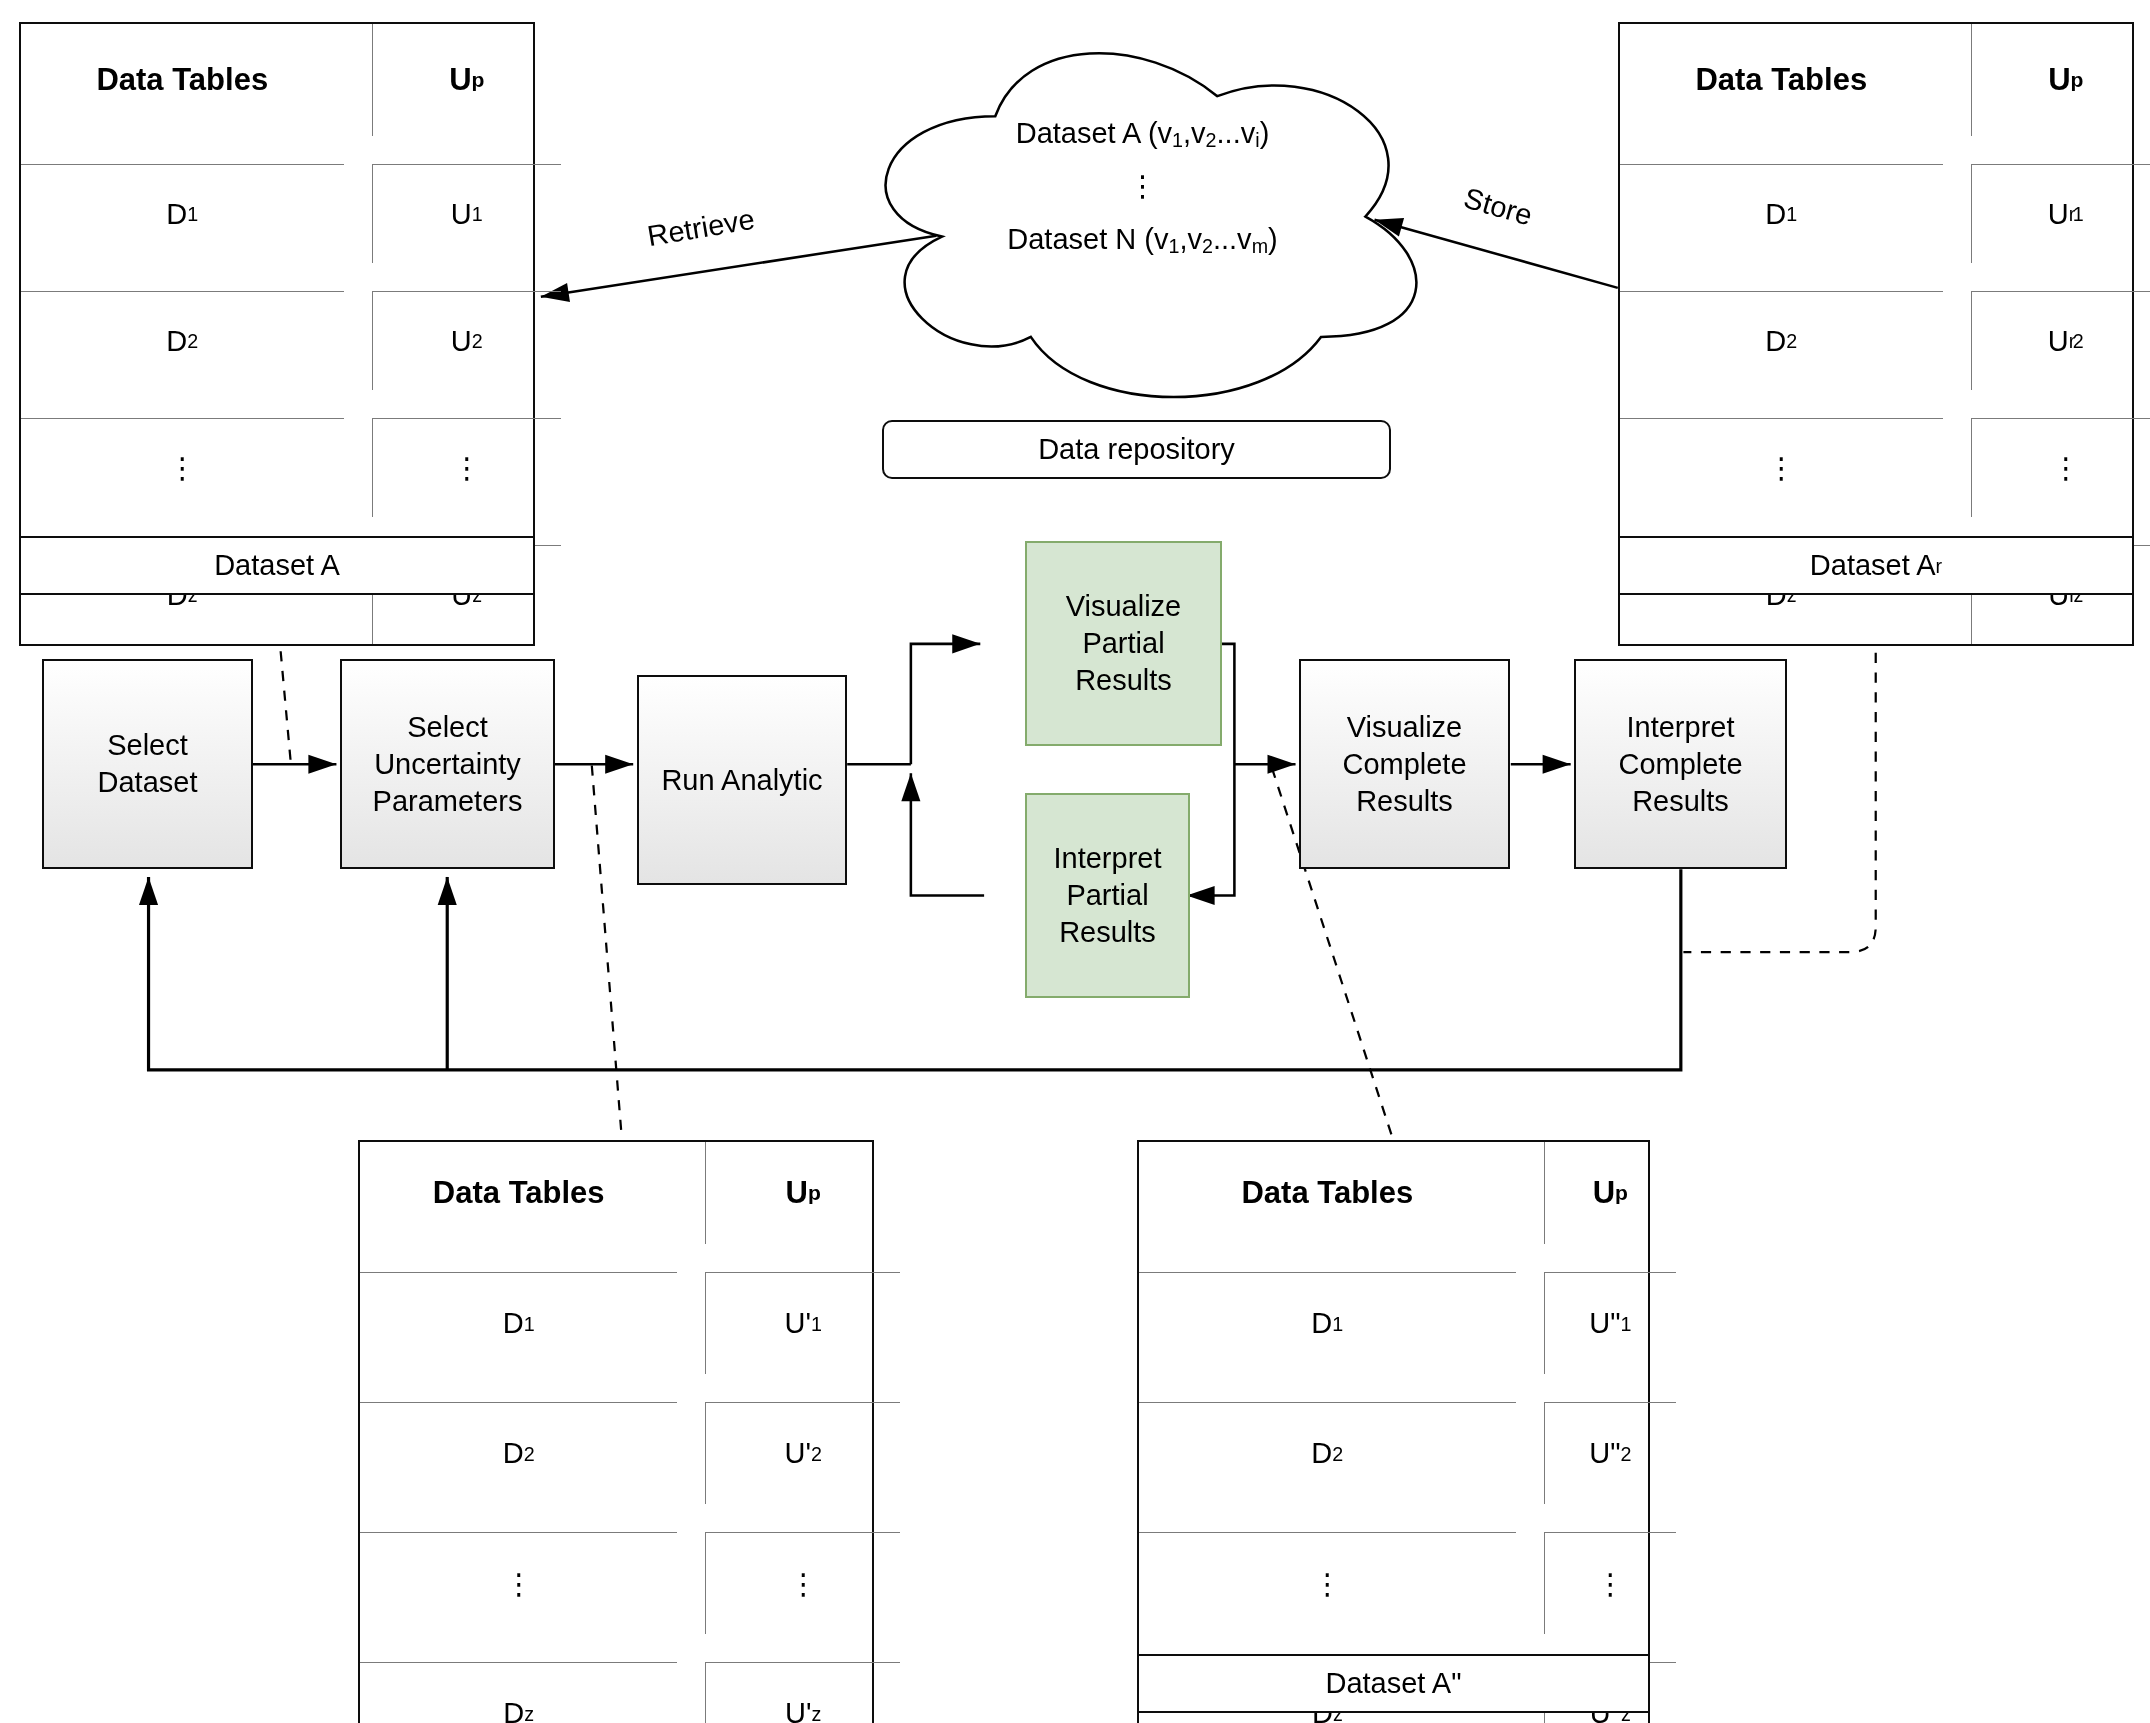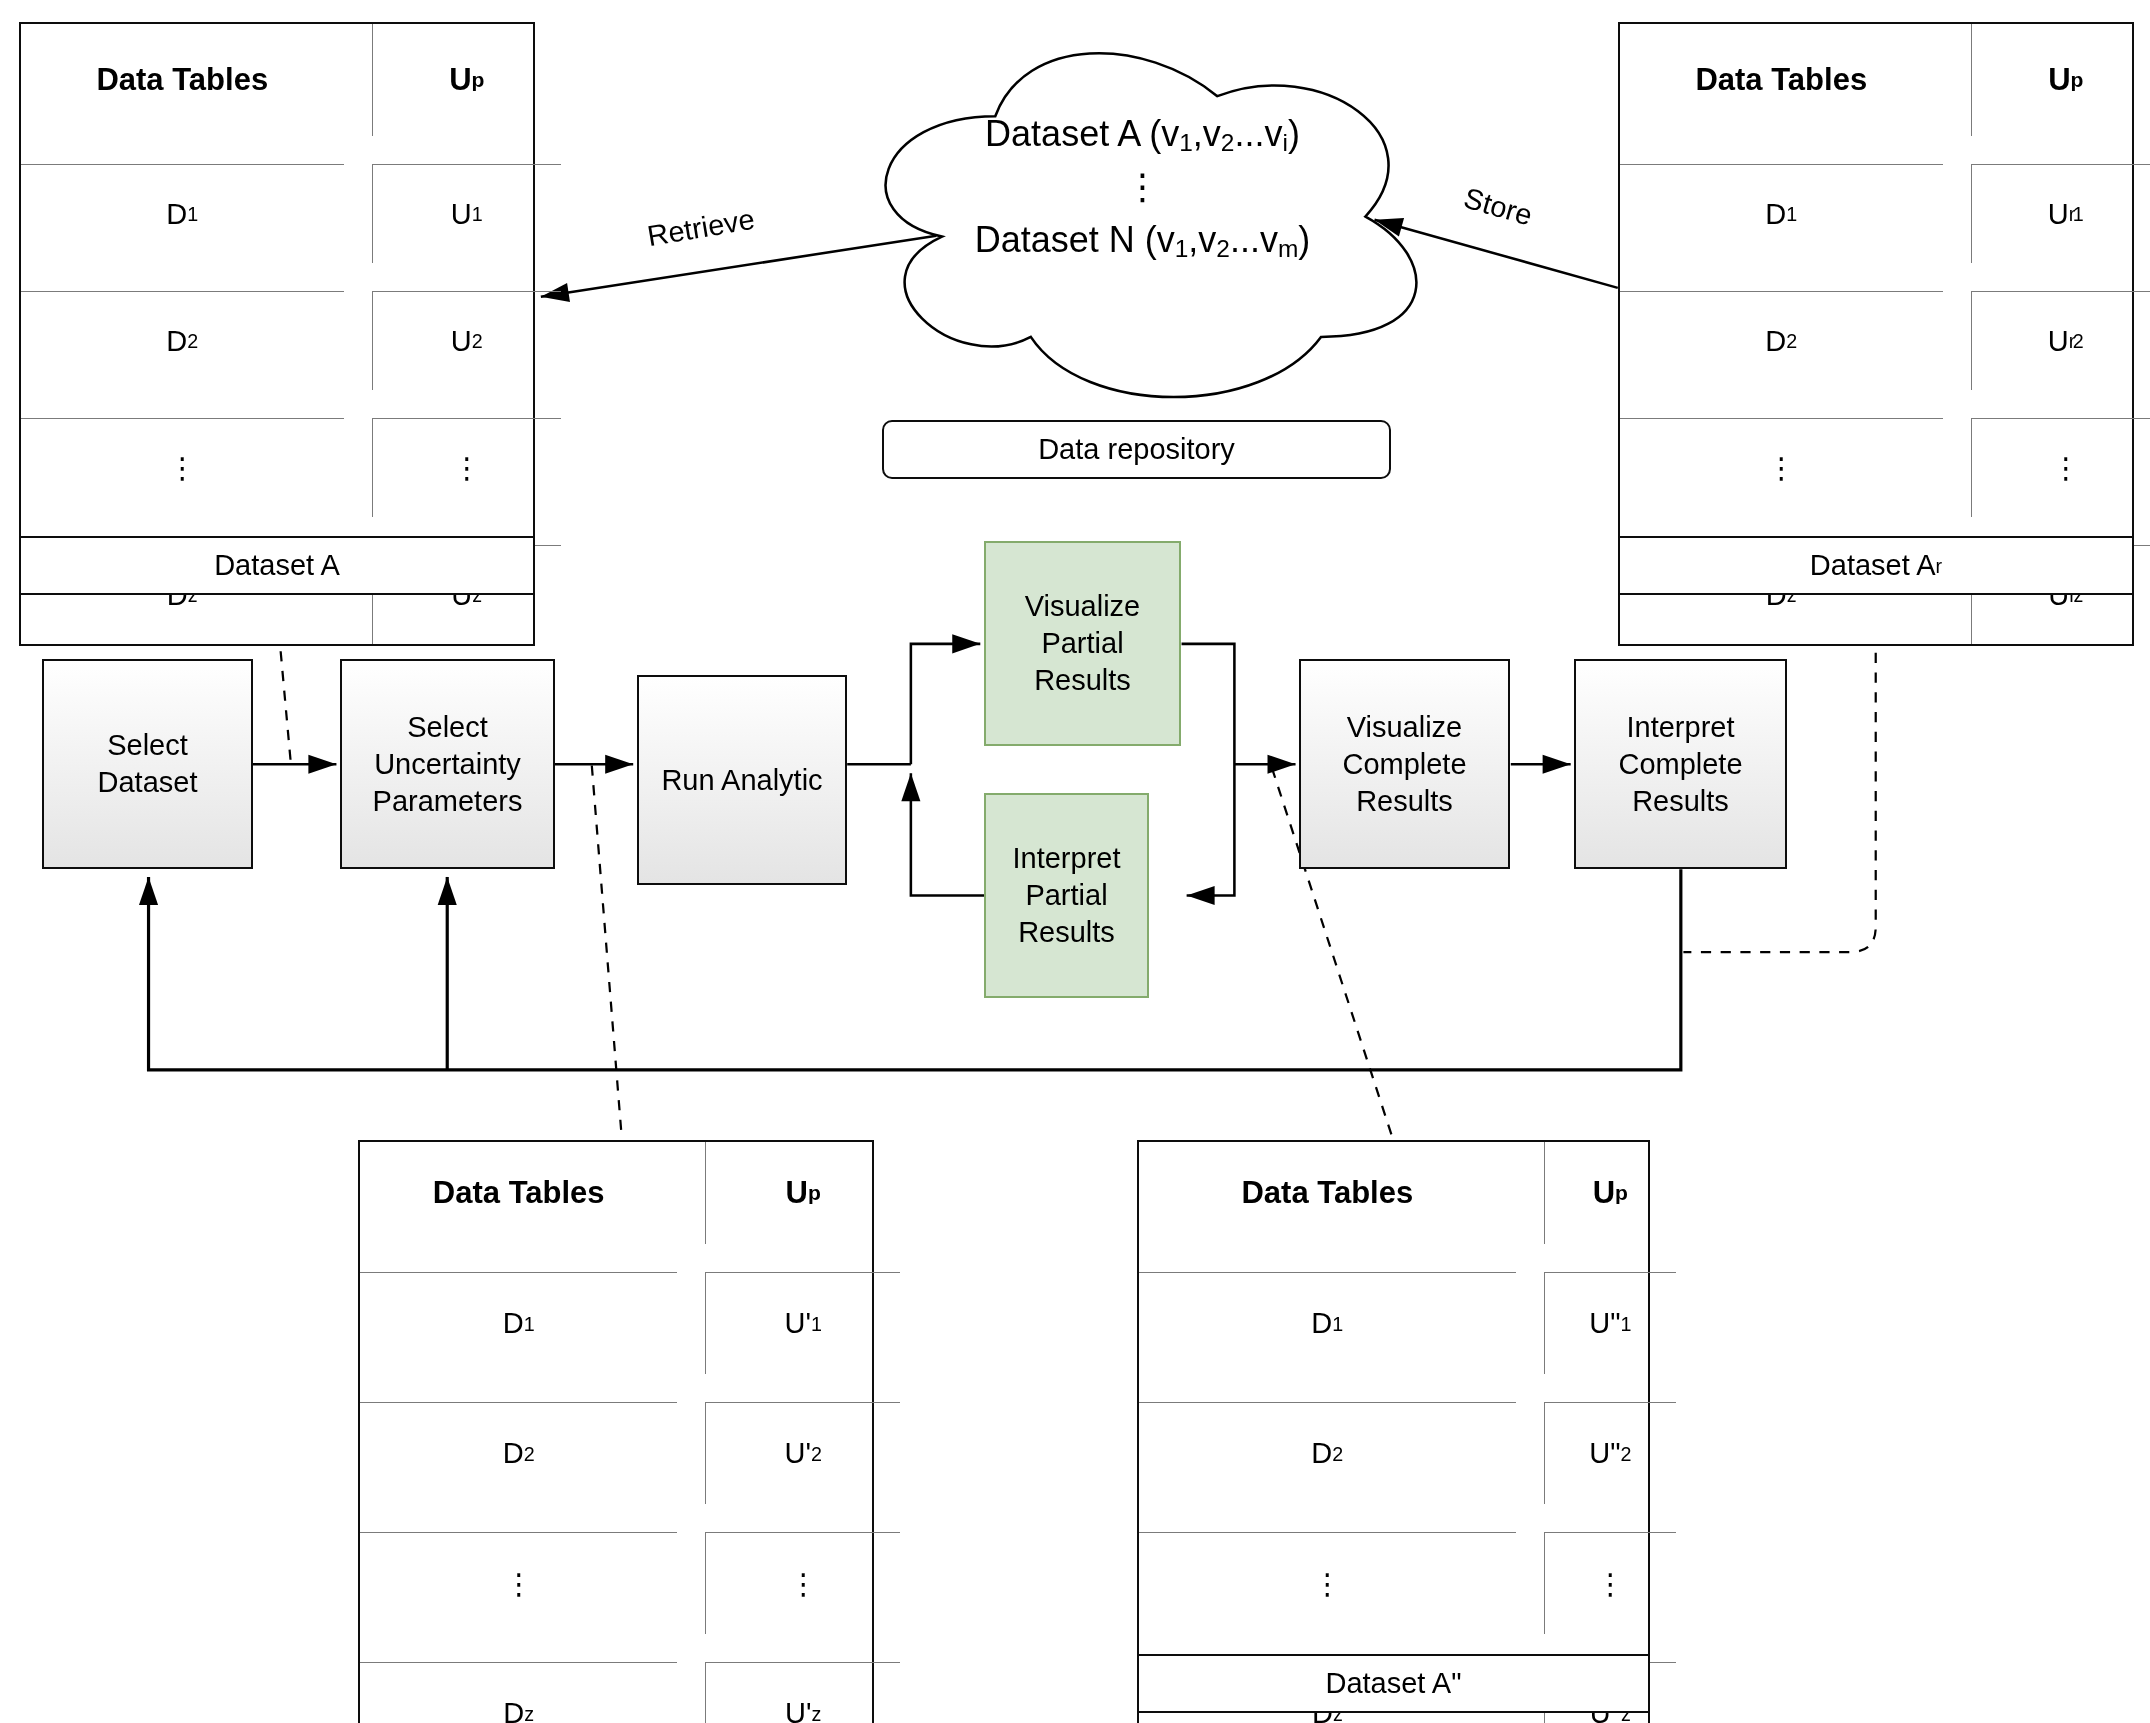--- a/index.html
+++ b/index.html
@@ -54,30 +54,31 @@
     box-sizing:border-box;
   }
   .gbox{
     position:absolute;
     border:2.5px solid #84ab6c;
     background:#d6e6d2;
     display:flex;align-items:center;justify-content:center;
     text-align:center;
     font-size:29px;line-height:37px;
     box-sizing:border-box;
+    margin-left:41px;
   }
   .pbox span,.gbox span{display:inline-block;}
   .w200 span{max-width:127px;}
   .w260 span{max-width:167px;}
   .w230 span{max-width:150px;}
 
   
   #cloud-text{
     position:absolute;left:888px;top:107px;width:509px;
-    text-align:center;font-size:36px;line-height:53px;
+    text-align:center;font-size:29px;line-height:53px;
   }
   #repo-box{
     position:absolute;left:882px;top:420px;width:509px;height:59px;
     border:2.5px solid #0d0d0d;border-radius:10px;background:#fff;
     display:flex;align-items:center;justify-content:center;
     font-size:29px;box-sizing:border-box;
   }
 
   
   .edge-label{

